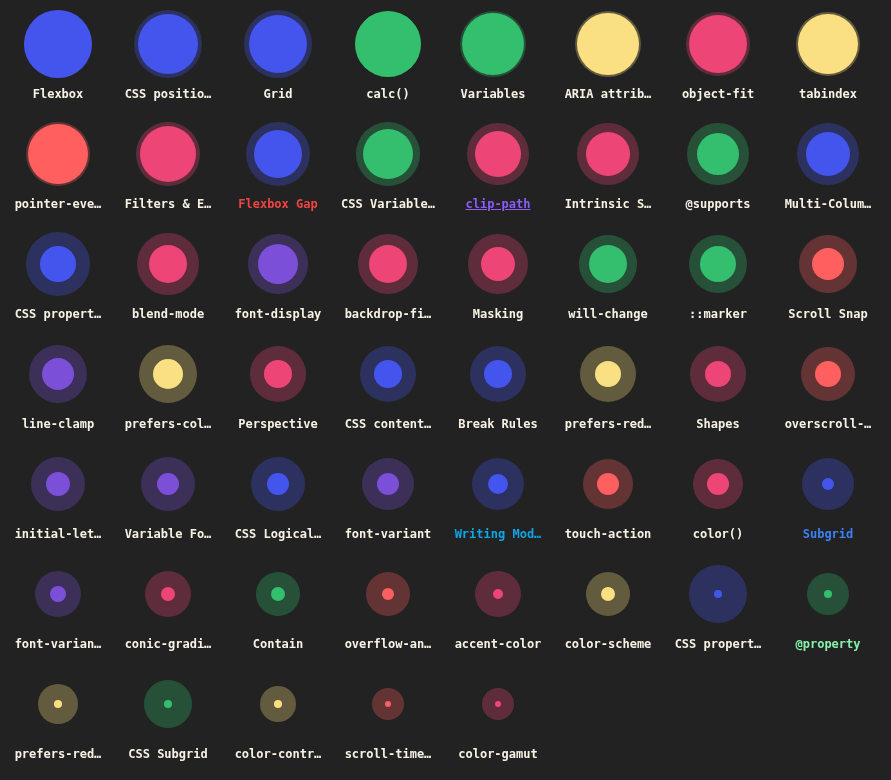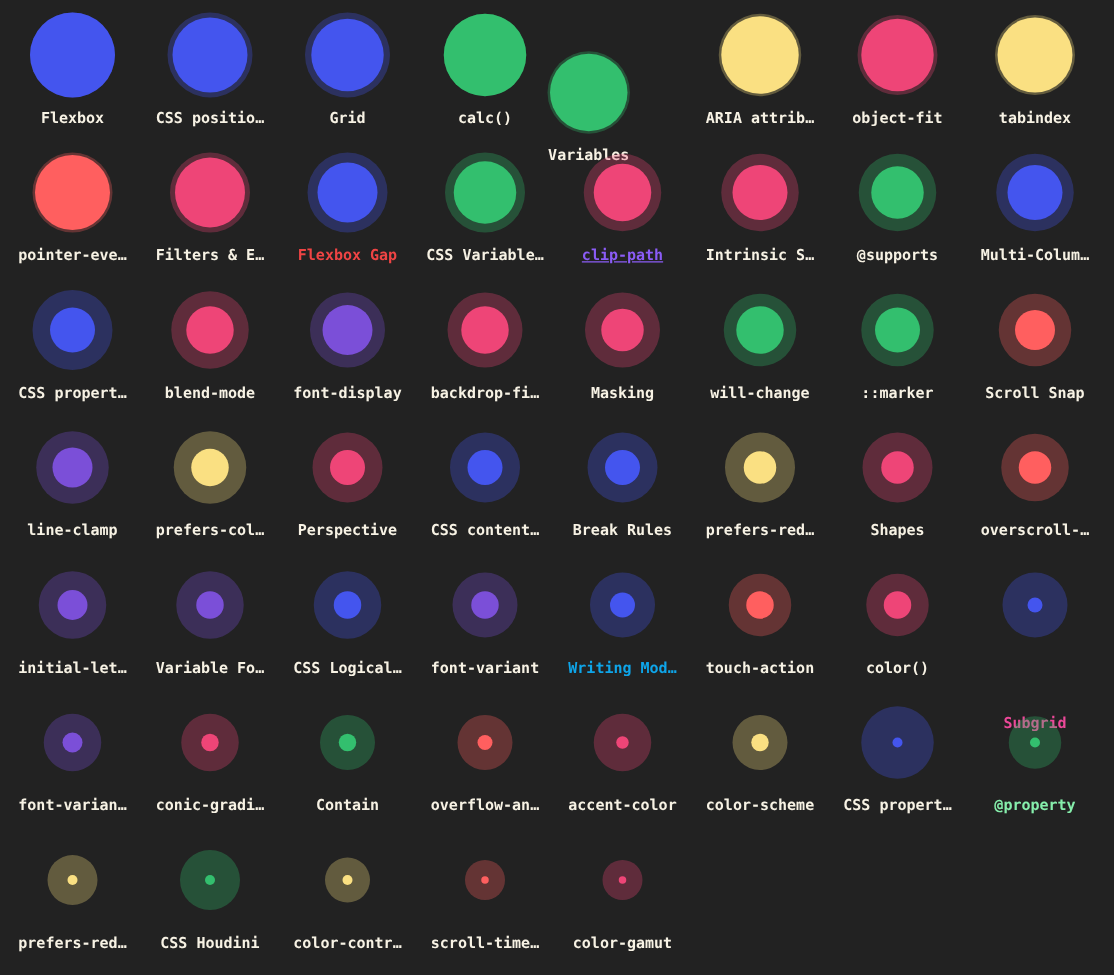--- a/index.html
+++ b/index.html
@@ -100,21 +100,21 @@
       <div class="cell-label" style="color: rgb(247, 242, 228);">Grid</div>
     </div>
     <div class="cell" style="left: 333px; top: 0px;">
       <div class="bubble-wrap">
         <div class="outer" style="width: 66px; height: 66px; background: rgba(51, 191, 110, 0.3);">
           <div class="inner" style="width: 66px; height: 66px; background: rgb(51, 191, 110);"></div>
         </div>
       </div>
       <div class="cell-label" style="color: rgb(247, 242, 228);">calc()</div>
     </div>
-    <div class="cell" style="left: 416px; top: 0px; margin-top: 30px;">
+    <div class="cell" style="left: 438px; top: 0px;">
       <div class="bubble-wrap">
         <div class="outer" style="width: 66px; height: 66px; background: rgba(51, 191, 110, 0.3);">
           <div class="inner" style="width: 62px; height: 62px; background: rgb(51, 191, 110);"></div>
         </div>
       </div>
       <div class="cell-label" style="color: rgb(247, 242, 228);">Variables</div>
     </div>
     <div class="cell" style="left: 553px; top: 0px;">
       <div class="bubble-wrap">
         <div class="outer" style="width: 66px; height: 66px; background: rgba(250, 224, 130, 0.3);">
@@ -386,21 +386,21 @@
         </div>
       </div>
       <div class="cell-label" style="color: rgb(247, 242, 228);">color()</div>
     </div>
     <div class="cell" style="left: 773px; top: 440px;">
       <div class="bubble-wrap">
         <div class="outer" style="width: 52px; height: 52px; background: rgba(68, 85, 238, 0.3);">
           <div class="inner" style="width: 12px; height: 12px; background: rgb(68, 85, 238);"></div>
         </div>
       </div>
-      <div class="cell-label" style="color: #ec4899; margin-top: 44px;">Subgrid</div>
+      <div class="cell-label" style="color: #3b82f6;">Subgrid</div>
     </div>
     <div class="cell" style="left: 3px; top: 550px;">
       <div class="bubble-wrap">
         <div class="outer" style="width: 46px; height: 46px; background: rgba(123, 79, 216, 0.3);">
           <div class="inner" style="width: 16px; height: 16px; background: rgb(123, 79, 216);"></div>
         </div>
       </div>
       <div class="cell-label" style="color: rgb(247, 242, 228);">font-varian…</div>
     </div>
     <div class="cell" style="left: 113px; top: 550px;">
@@ -466,21 +466,21 @@
         </div>
       </div>
       <div class="cell-label" style="color: rgb(247, 242, 228);">prefers-red…</div>
     </div>
     <div class="cell" style="left: 113px; top: 660px;">
       <div class="bubble-wrap">
         <div class="outer" style="width: 48px; height: 48px; background: rgba(51, 191, 110, 0.3);">
           <div class="inner" style="width: 8px; height: 8px; background: rgb(51, 191, 110);"></div>
         </div>
       </div>
-      <div class="cell-label" style="color: rgb(247, 242, 228);">CSS Houdini</div>
+      <div class="cell-label" style="color: rgb(247, 242, 228);">CSS Subgrid</div>
     </div>
     <div class="cell" style="left: 223px; top: 660px;">
       <div class="bubble-wrap">
         <div class="outer" style="width: 36px; height: 36px; background: rgba(250, 224, 130, 0.3);">
           <div class="inner" style="width: 8px; height: 8px; background: rgb(250, 224, 130);"></div>
         </div>
       </div>
       <div class="cell-label" style="color: rgb(247, 242, 228);">color-contr…</div>
     </div>
     <div class="cell" style="left: 333px; top: 660px;">

